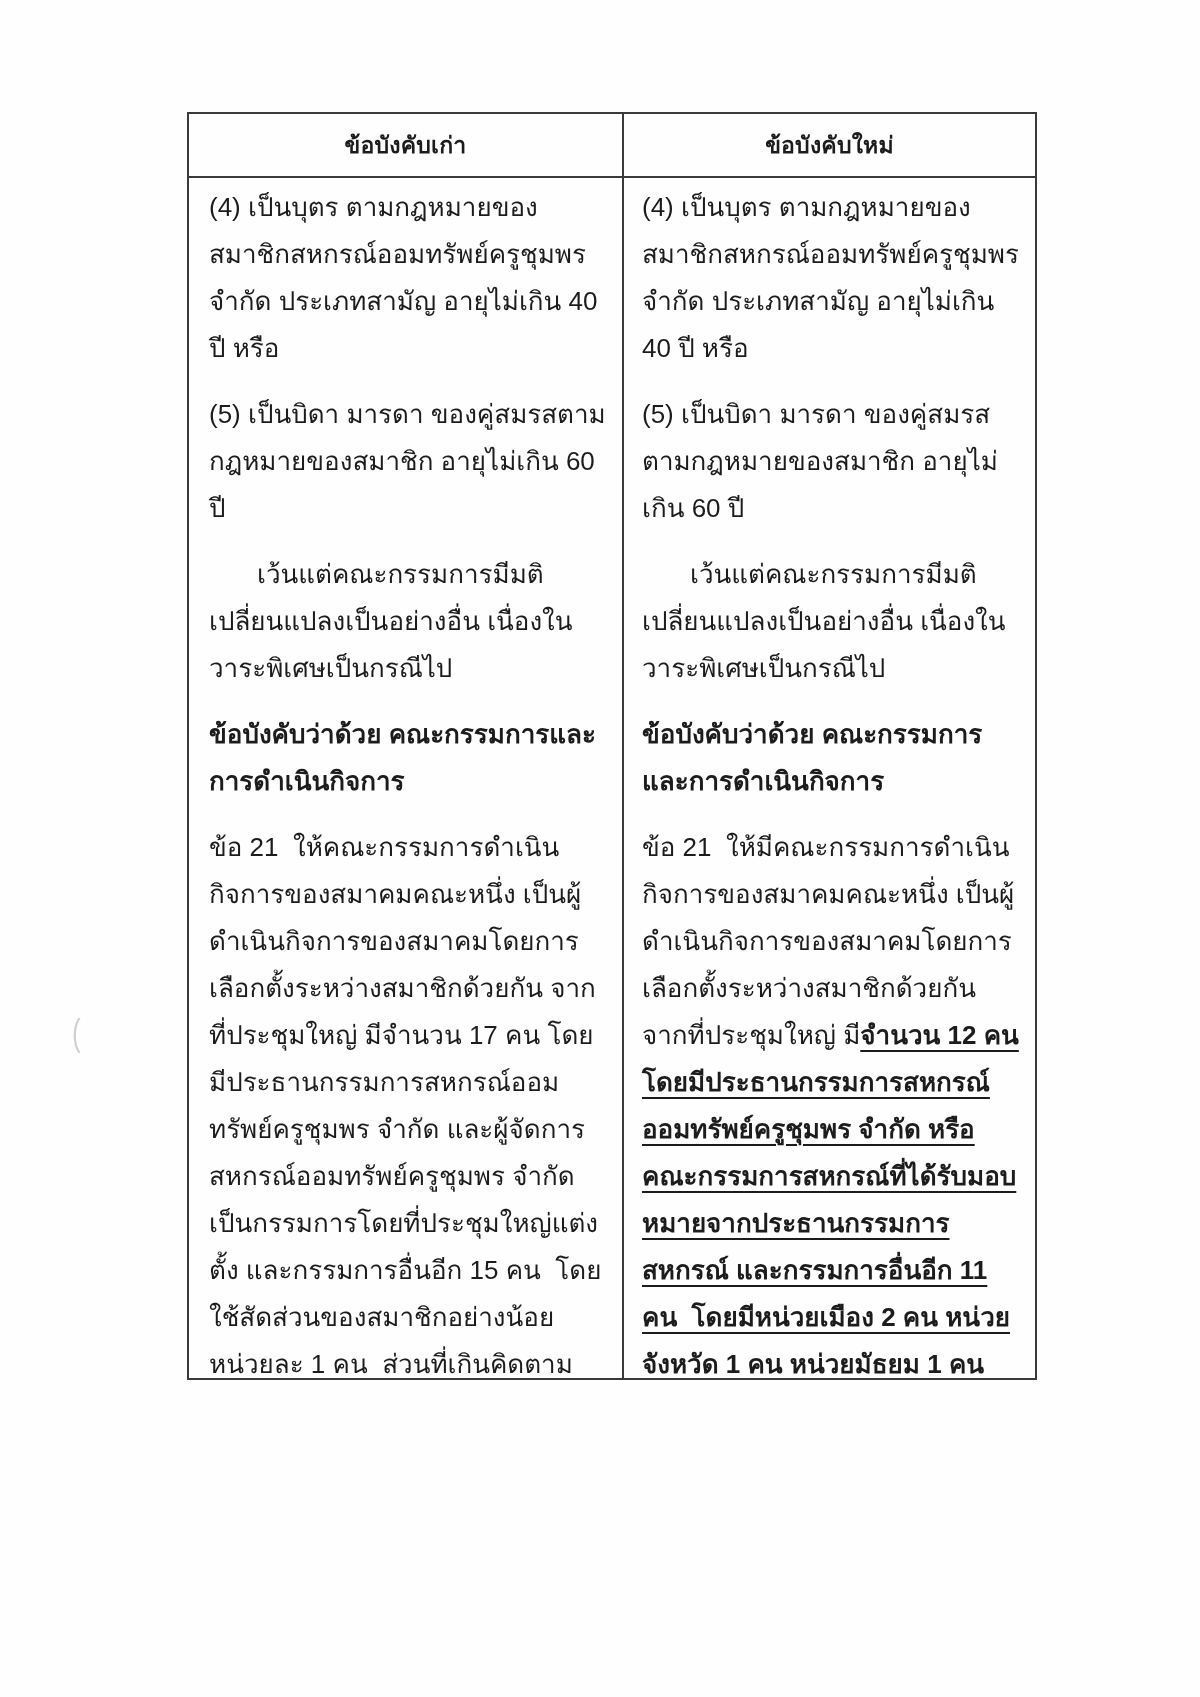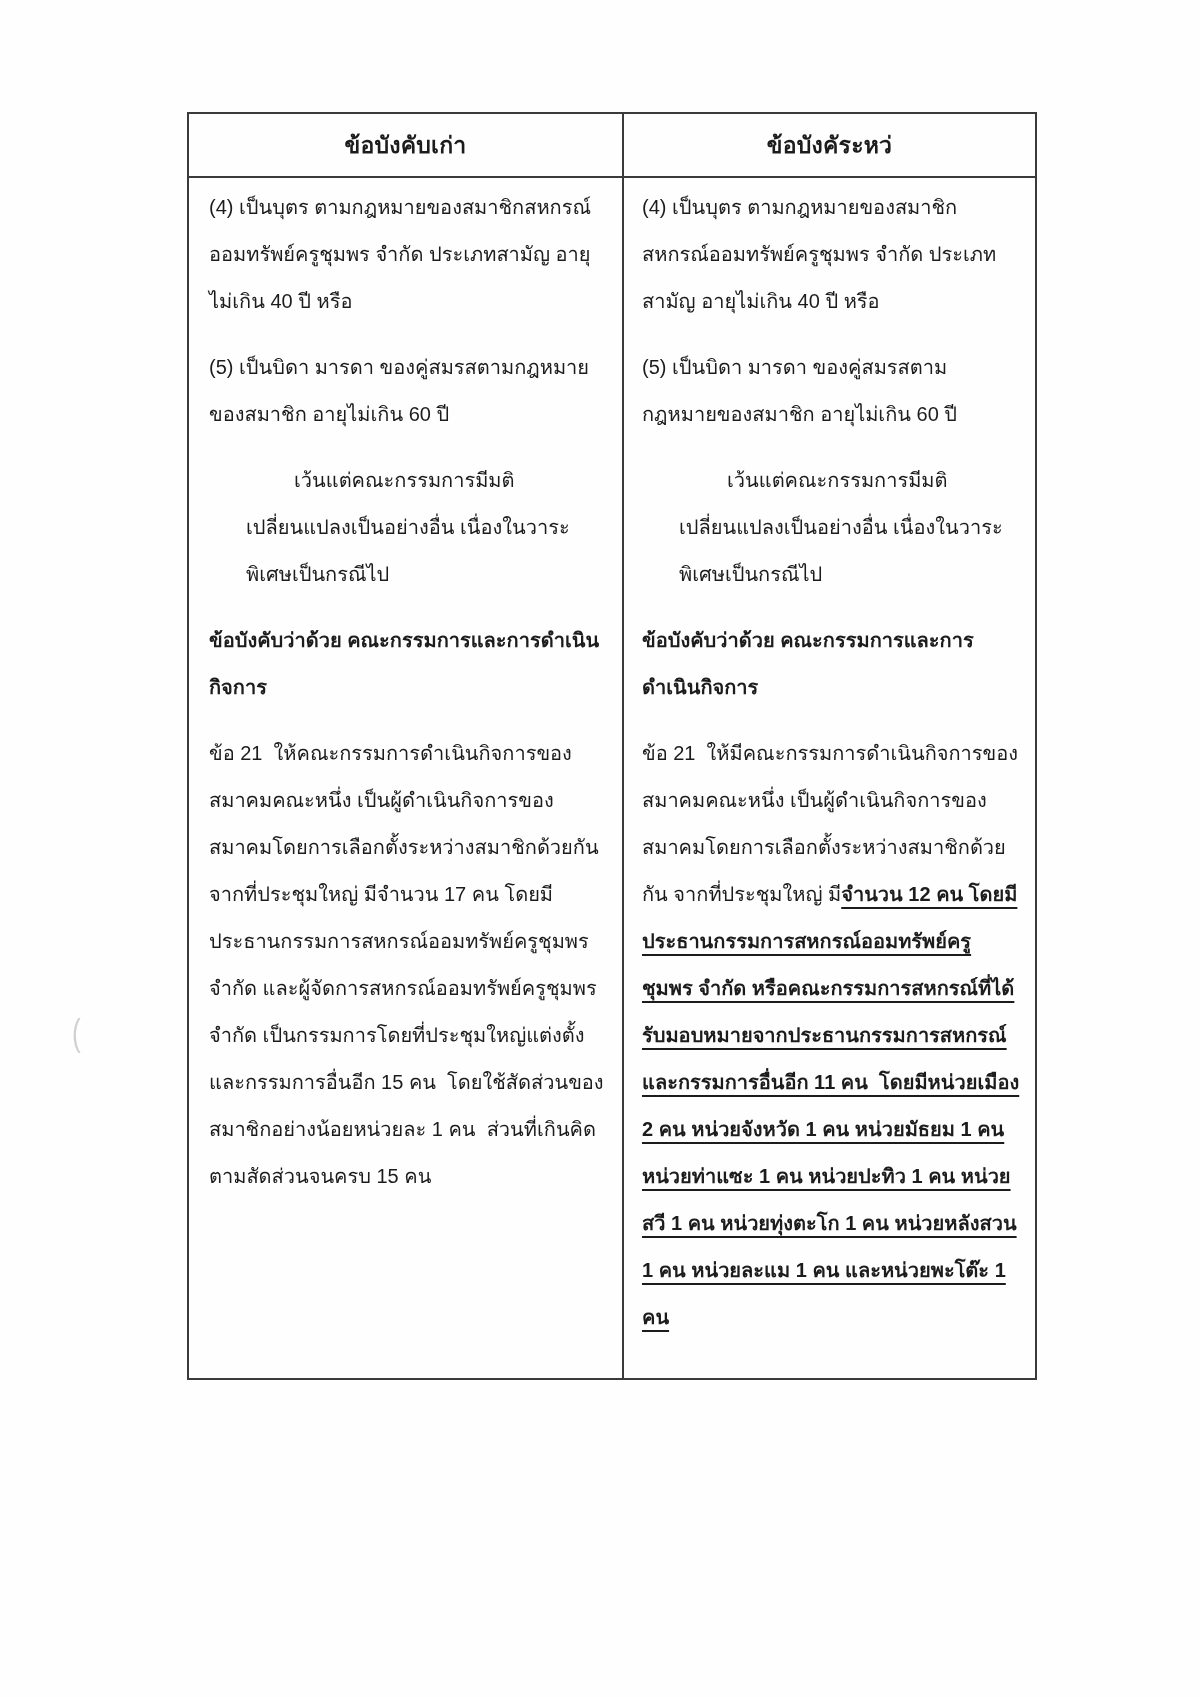--- a/index.html
+++ b/index.html
@@ -34,28 +34,28 @@
     border-bottom:2px solid var(--border);
   }
   .hdr-cell{
     display:flex;align-items:center;justify-content:center;
     font-size:23px;font-weight:700;letter-spacing:.2px;
   }
   .hdr-cell.left{flex:0 0 433px;}
   .hdr-cell.right{flex:1 1 auto;border-left:2px solid var(--border);}
   .body-row{display:flex;flex:1 1 auto;min-height:0;}
   .cell{
-    font-size:20px;line-height:47px;
+    font-size:26px;line-height:47px;
     overflow-wrap:break-word;word-break:normal;
     overflow:hidden;
   }
   .cell.left{flex:0 0 433px;padding:6px 16px 0 20px;}
   .cell.right{flex:1 1 auto;border-left:2px solid var(--border);padding:6px 14px 0 18px;}
   .cell p{margin:0 0 19px 0;}
-  .cell p.indent{text-indent:48px;margin-left:37px;}
+  .cell p.indent{text-indent:48px;}
   .cell p.heading{
     font-weight:700;
     text-decoration-thickness:2px;
     text-underline-offset:6px;
   }
   .amended{
     font-weight:700;
     text-decoration:underline;
     text-decoration-thickness:2px;
     text-underline-offset:6px;
@@ -65,21 +65,21 @@
 <body>
 
 <div class="page">
 
   <span class="scan-artifact">(</span>
 
   <div class="doc-table">
 
     <div class="hdr-row">
       <div class="hdr-cell left">ข้อบังคับเก่า</div>
-      <div class="hdr-cell right">ข้อบังคัระหว่</div>
+      <div class="hdr-cell right">ข้อบังคับใหม่</div>
     </div>
 
     <div class="body-row">
 
       <div class="cell left">
         <p>(4) เป็นบุตร ตามกฎหมายของสมาชิก​สหกรณ์​ออมทรัพย์​ครูชุมพร จำกัด ประเภท​สามัญ อายุไม่เกิน 40 ปี หรือ</p>
         <p>(5) เป็นบิดา มารดา ของคู่สมรส​ตามกฎหมาย​ของสมาชิก อายุไม่เกิน 60 ปี</p>
         <p class="indent">เว้นแต่​คณะกรรมการ​มีมติ​เปลี่ยนแปลง​เป็นอย่างอื่น เนื่องใน​วาระพิเศษ​เป็น​กรณีไป</p>
         <p class="heading">ข้อบังคับว่าด้วย คณะกรรมการ​และการ​ดำเนินกิจการ</p>
         <p>ข้อ 21&nbsp; ให้คณะกรรมการ​ดำเนินกิจการ​ของ​สมาคม​คณะหนึ่ง เป็นผู้​ดำเนินกิจการ​ของ​สมาคม​โดยการ​เลือกตั้ง​ระหว่าง​สมาชิก​ด้วยกัน จากที่​ประชุมใหญ่ มีจำนวน 17 คน โดยมี​ประธานกรรมการ​สหกรณ์​ออมทรัพย์​ครูชุมพร จำกัด และ​ผู้จัดการ​สหกรณ์​ออมทรัพย์​ครูชุมพร จำกัด เป็นกรรมการ​โดยที่​ประชุมใหญ่​แต่งตั้ง และ​กรรมการ​อื่นอีก 15 คน&nbsp; โดยใช้​สัดส่วน​ของ​สมาชิก​อย่างน้อย​หน่วยละ 1 คน&nbsp; ส่วนที่เกิน​คิด​ตาม​สัดส่วน​จนครบ 15 คน</p>

